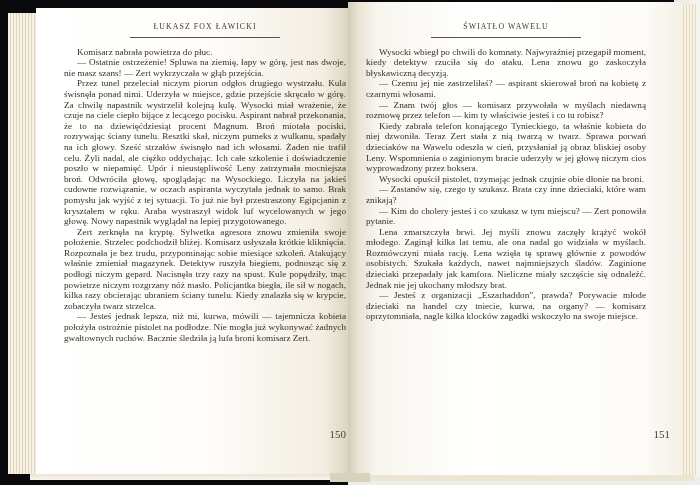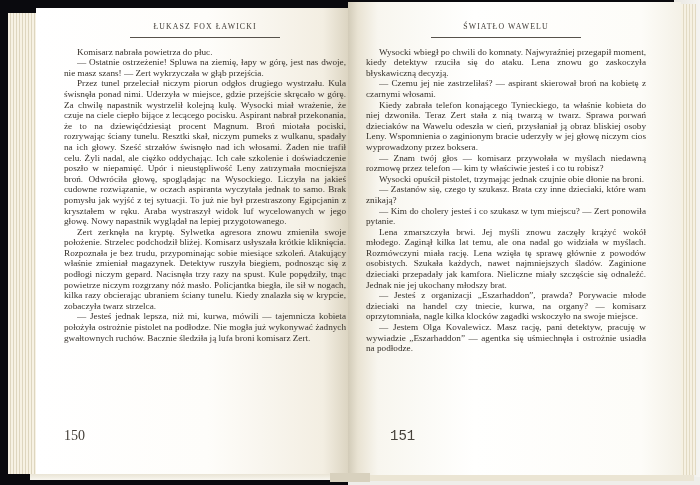--- a/index.html
+++ b/index.html
@@ -41,24 +41,24 @@
   #left-text  { left:64px; }
   #right-text { left:366px; width:280px; }
 
   .running-header { width:150px; margin:0 auto 9px auto; text-align:center;
                     font-size:7.8px; letter-spacing:1.1px; white-space:nowrap;
                     color:#3e3933; padding-bottom:4px;
                     border-bottom:1px solid #57524b; }
 
   .paragraphs p { text-indent:13px; }
 
-  .pagenum { position:absolute; top:428px; text-align:left;
-             font-size:14px; color:#454039; }
+  .pagenum { position:absolute; top:428px; text-align:right;
+             font-size:11px; color:#454039; }
   #left-pagenum  { left:64px;  width:282px; }
-  #right-pagenum { left:390px; width:280px;font-family:Liberation Mono, monospace; }
+  #right-pagenum { left:390px; width:280px; }
 </style>
 </head>
 <body>
 
 <div>
 
   <div class="abs" id="surface-right"></div>
   <div class="abs" id="surface-bottom"></div>
 
   <div class="abs" id="left-stack"></div>
@@ -80,27 +80,26 @@
         <p>Zert zerknęła na kryptę. Sylwetka agresora znowu zmieniła swoje położenie. Strzelec podchodził bliżej. Komisarz usłyszała krótkie kliknięcia. Rozpoznała je bez trudu, przypominając sobie miesiące szkoleń. Atakujący właśnie zmieniał magazynek. Detektyw ruszyła biegiem, podnosząc się z podłogi niczym gepard. Nacisnęła trzy razy na spust. Kule popędziły, tnąc powietrze niczym rozgrzany nóż masło. Policjantka biegła, ile sił w nogach, kilka razy obcierając ubraniem ściany tunelu. Kiedy znalazła się w krypcie, zobaczyła twarz strzelca.</p>
         <p>— Jesteś jednak lepsza, niż mi, kurwa, mówili — tajemnicza kobieta położyła ostrożnie pistolet na podłodze. Nie mogła już wykonywać żadnych gwałtownych ruchów. Bacznie śledziła ją lufa broni komisarz Zert.</p>
       </div>
   </div>
 
   <div class="text-col" id="right-text">
     <div class="running-header">ŚWIATŁO WAWELU</div>
     <div class="paragraphs">
         <p>Wysocki wbiegł po chwili do komnaty. Najwyraźniej przegapił moment, kiedy detektyw rzuciła się do ataku. Lena znowu go zaskoczyła błyskawiczną decyzją.</p>
         <p>— Czemu jej nie zastrzeliłaś? — aspirant skierował broń na kobietę z czarnymi włosami.</p>
+        <p>— Znam twój głos — komisarz przywołała w myślach niedawną rozmowę przez telefon — kim ty właściwie jesteś i co tu robisz?</p>
         <p>Kiedy zabrała telefon konającego Tynieckiego, ta właśnie kobieta do niej dzwoniła. Teraz Zert stała z nią twarzą w twarz. Sprawa porwań dzieciaków na Wawelu odeszła w cień, przysłaniał ją obraz bliskiej osoby Leny. Wspomnienia o zaginionym bracie uderzyły w jej głowę niczym cios wyprowadzony przez boksera.</p>
-        <p>— Znam twój głos — komisarz przywołała w myślach niedawną rozmowę przez telefon — kim ty właściwie jesteś i co tu robisz?</p>
         <p>Wysocki opuścił pistolet, trzymając jednak czujnie obie dłonie na broni.</p>
         <p>— Zastanów się, czego ty szukasz. Brata czy inne dzieciaki, które wam znikają?</p>
         <p>— Kim do cholery jesteś i co szukasz w tym miejscu? — Zert ponowiła pytanie.</p>
         <p>Lena zmarszczyła brwi. Jej myśli znowu zaczęły krążyć wokół młodego. Zaginął kilka lat temu, ale ona nadal go widziała w myślach. Rozmówczyni miała rację. Lena wzięła tę sprawę głównie z powodów osobistych. Szukała każdych, nawet najmniejszych śladów. Zaginione dzieciaki przepadały jak kamfora. Nieliczne miały szczęście się odnaleźć. Jednak nie jej ukochany młodszy brat.</p>
         <p>— Jesteś z organizacji „Eszarhaddon”, prawda? Porywacie młode dzieciaki na handel czy tniecie, kurwa, na organy? — komisarz oprzytomniała, nagle kilka klocków zagadki wskoczyło na swoje miejsce.</p>
-        <p>— Jestem Olga Kovalewicz. Masz rację, pani detektyw, pracuję w wywiadzie „Eszarhaddon” — agentka się uśmiechnęła i ostrożnie usiadła na podłodze.</p>
       </div>
   </div>
 
   <div class="pagenum" id="left-pagenum">150</div>
   <div class="pagenum" id="right-pagenum">151</div>
 
 </div>
 
 </body></html>

